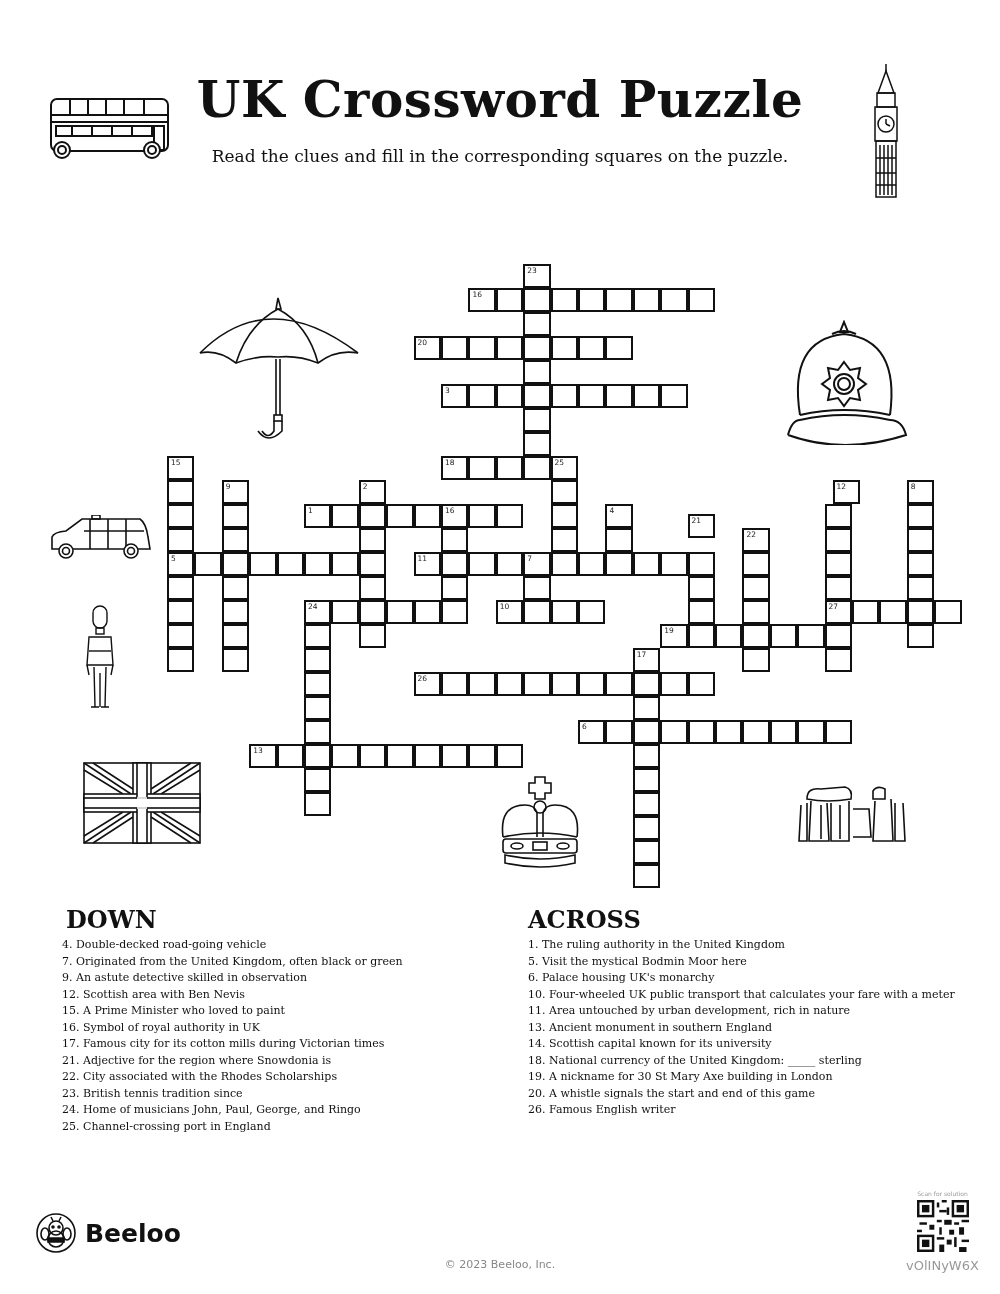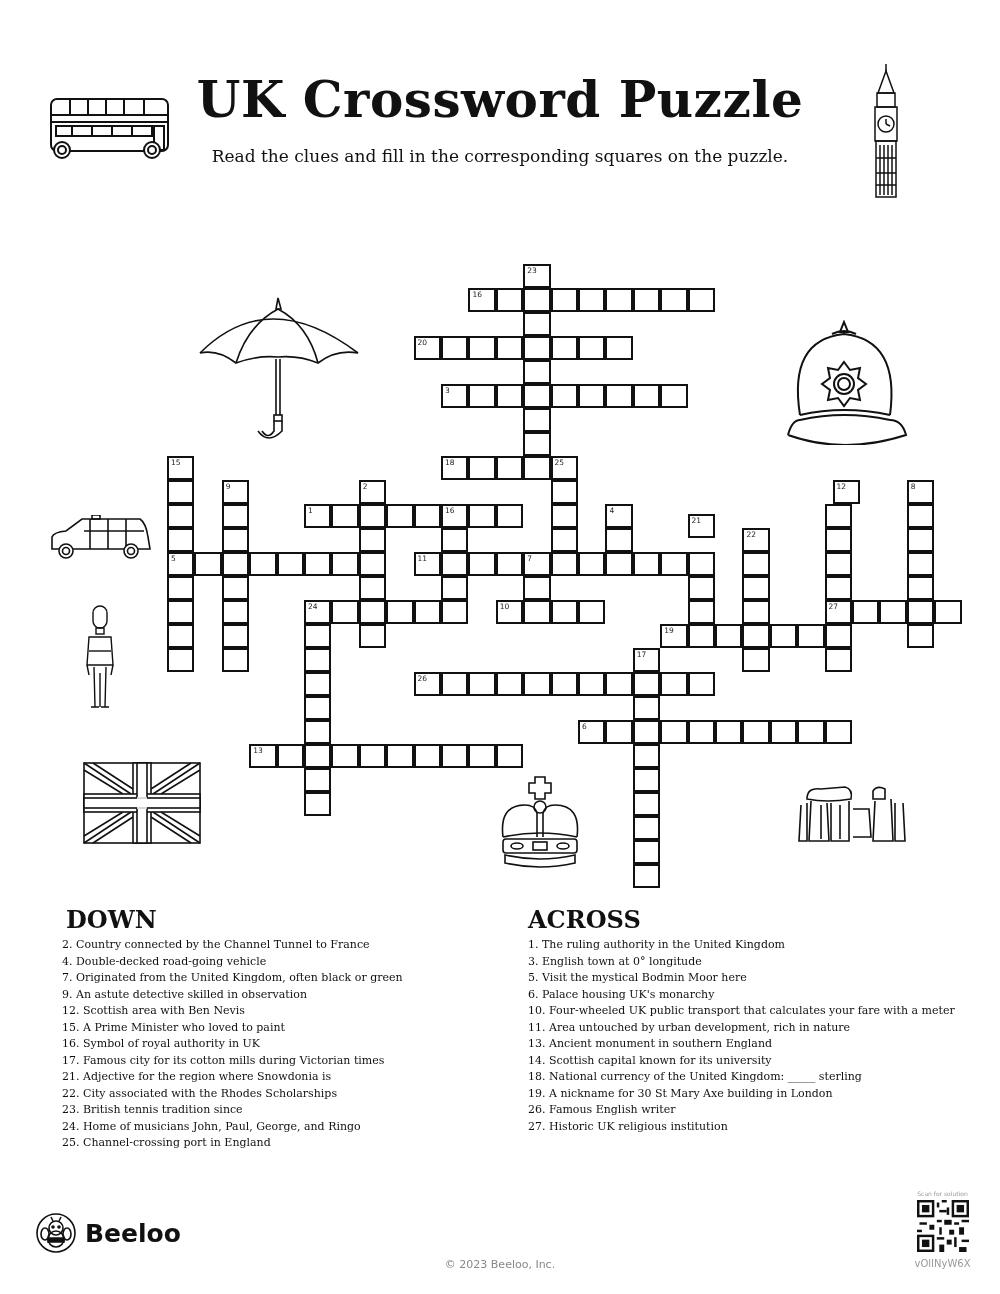--- a/index.html
+++ b/index.html
@@ -11,21 +11,21 @@
   .cell .num { position:absolute; left:2px; top:0px; font-family:"DejaVu Sans", sans-serif; font-size:7.5px; color:#222; line-height:9px; }
   .illus { position:absolute; }
   .clues-head { position:absolute; top:905px; font-size:24px; font-weight:bold; margin:0; }
   .clues { position:absolute; top:937px; list-style:none; margin:0; padding:0; font-size:11px; line-height:16.5px; }
   .clues li { white-space:nowrap; }
   .footer-logo { position:absolute; left:35px; top:1212px; display:flex; align-items:center; gap:8px; }
   .footer-logo .brand { font-family:"DejaVu Sans", sans-serif; font-weight:bold; font-size:25px; }
   .copyright { position:absolute; left:0; width:1000px; top:1258px; text-align:center; font-family:"DejaVu Sans", sans-serif; font-size:11px; color:#888; }
   .qr-wrap { position:absolute; left:905px; top:1190px; width:75px; text-align:center; font-family:"DejaVu Sans", sans-serif; color:#999; }
   .qr-wrap .scan { font-size:6px; }
-  .qr-wrap .code { font-size:10px; margin-top:2px; }
+  .qr-wrap .code { font-size:13px; margin-top:2px; }
 </style>
 </head>
 <body>
 
 <h1 class="title">UK Crossword Puzzle</h1>
 <p class="subtitle">Read the clues and fill in the corresponding squares on the puzzle.</p>
 
 <svg class="illus" style="left:48px;top:95px" width="125" height="65" viewBox="0 0 125 65">
   <g fill="none" stroke="#111" stroke-width="2">
     <rect x="3" y="4" width="117" height="52" rx="6"></rect>
@@ -413,49 +413,47 @@
     <div class="cell" style="left: 359.8px; top: 745px;"></div>
     <div class="cell" style="left: 387.2px; top: 745px;"></div>
     <div class="cell" style="left: 414.6px; top: 745px;"></div>
     <div class="cell" style="left: 442px; top: 745px;"></div>
     <div class="cell" style="left: 469.4px; top: 745px;"></div>
     <div class="cell" style="left: 496.8px; top: 745px;"></div>
   </div>
 
 <h2 class="clues-head" style="left:66px">DOWN</h2>
 <ul class="clues" style="left:62px" id="down-list">
-    <li>2.  Country connected by the Channel Tunnel to France</li>
     <li>4.  Double-decked road-going vehicle</li>
     <li>7.  Originated from the United Kingdom, often black or green</li>
     <li>9.  An astute detective skilled in observation</li>
     <li>12. Scottish area with Ben Nevis</li>
     <li>15. A Prime Minister who loved to paint</li>
     <li>16. Symbol of royal authority in UK</li>
     <li>17. Famous city for its cotton mills during Victorian times</li>
     <li>21. Adjective for the region where Snowdonia is</li>
     <li>22. City associated with the Rhodes Scholarships</li>
     <li>23. British tennis tradition since</li>
     <li>24. Home of musicians John, Paul, George, and Ringo</li>
     <li>25. Channel-crossing port in England</li>
   </ul>
 
 <h2 class="clues-head" style="left:528px">ACROSS</h2>
 <ul class="clues" style="left:528px" id="across-list">
     <li>1.  The ruling authority in the United Kingdom</li>
-    <li>3.  English town at 0° longitude</li>
     <li>5.  Visit the mystical Bodmin Moor here</li>
     <li>6.  Palace housing UK's monarchy</li>
     <li>10. Four-wheeled UK public transport that calculates your fare with a meter</li>
     <li>11. Area untouched by urban development, rich in nature</li>
     <li>13. Ancient monument in southern England</li>
     <li>14. Scottish capital known for its university</li>
     <li>18. National currency of the United Kingdom: _____ sterling</li>
     <li>19. A nickname for 30 St Mary Axe building in London</li>
+    <li>20. A whistle signals the start and end of this game</li>
     <li>26. Famous English writer</li>
-    <li>27. Historic UK religious institution</li>
   </ul>
 
 <div class="footer-logo">
   <svg width="42" height="42" viewBox="0 0 42 42">
     <g fill="none" stroke="#111" stroke-width="1.6">
       <circle cx="21" cy="21" r="19"></circle>
       <circle cx="21" cy="16" r="7"></circle>
       <ellipse cx="21" cy="27" rx="8" ry="8"></ellipse>
       <path d="M13 26 L29 26 L29 30 L13 30 Z" fill="#111"></path>
       <ellipse cx="10" cy="22" rx="4" ry="6"></ellipse>

